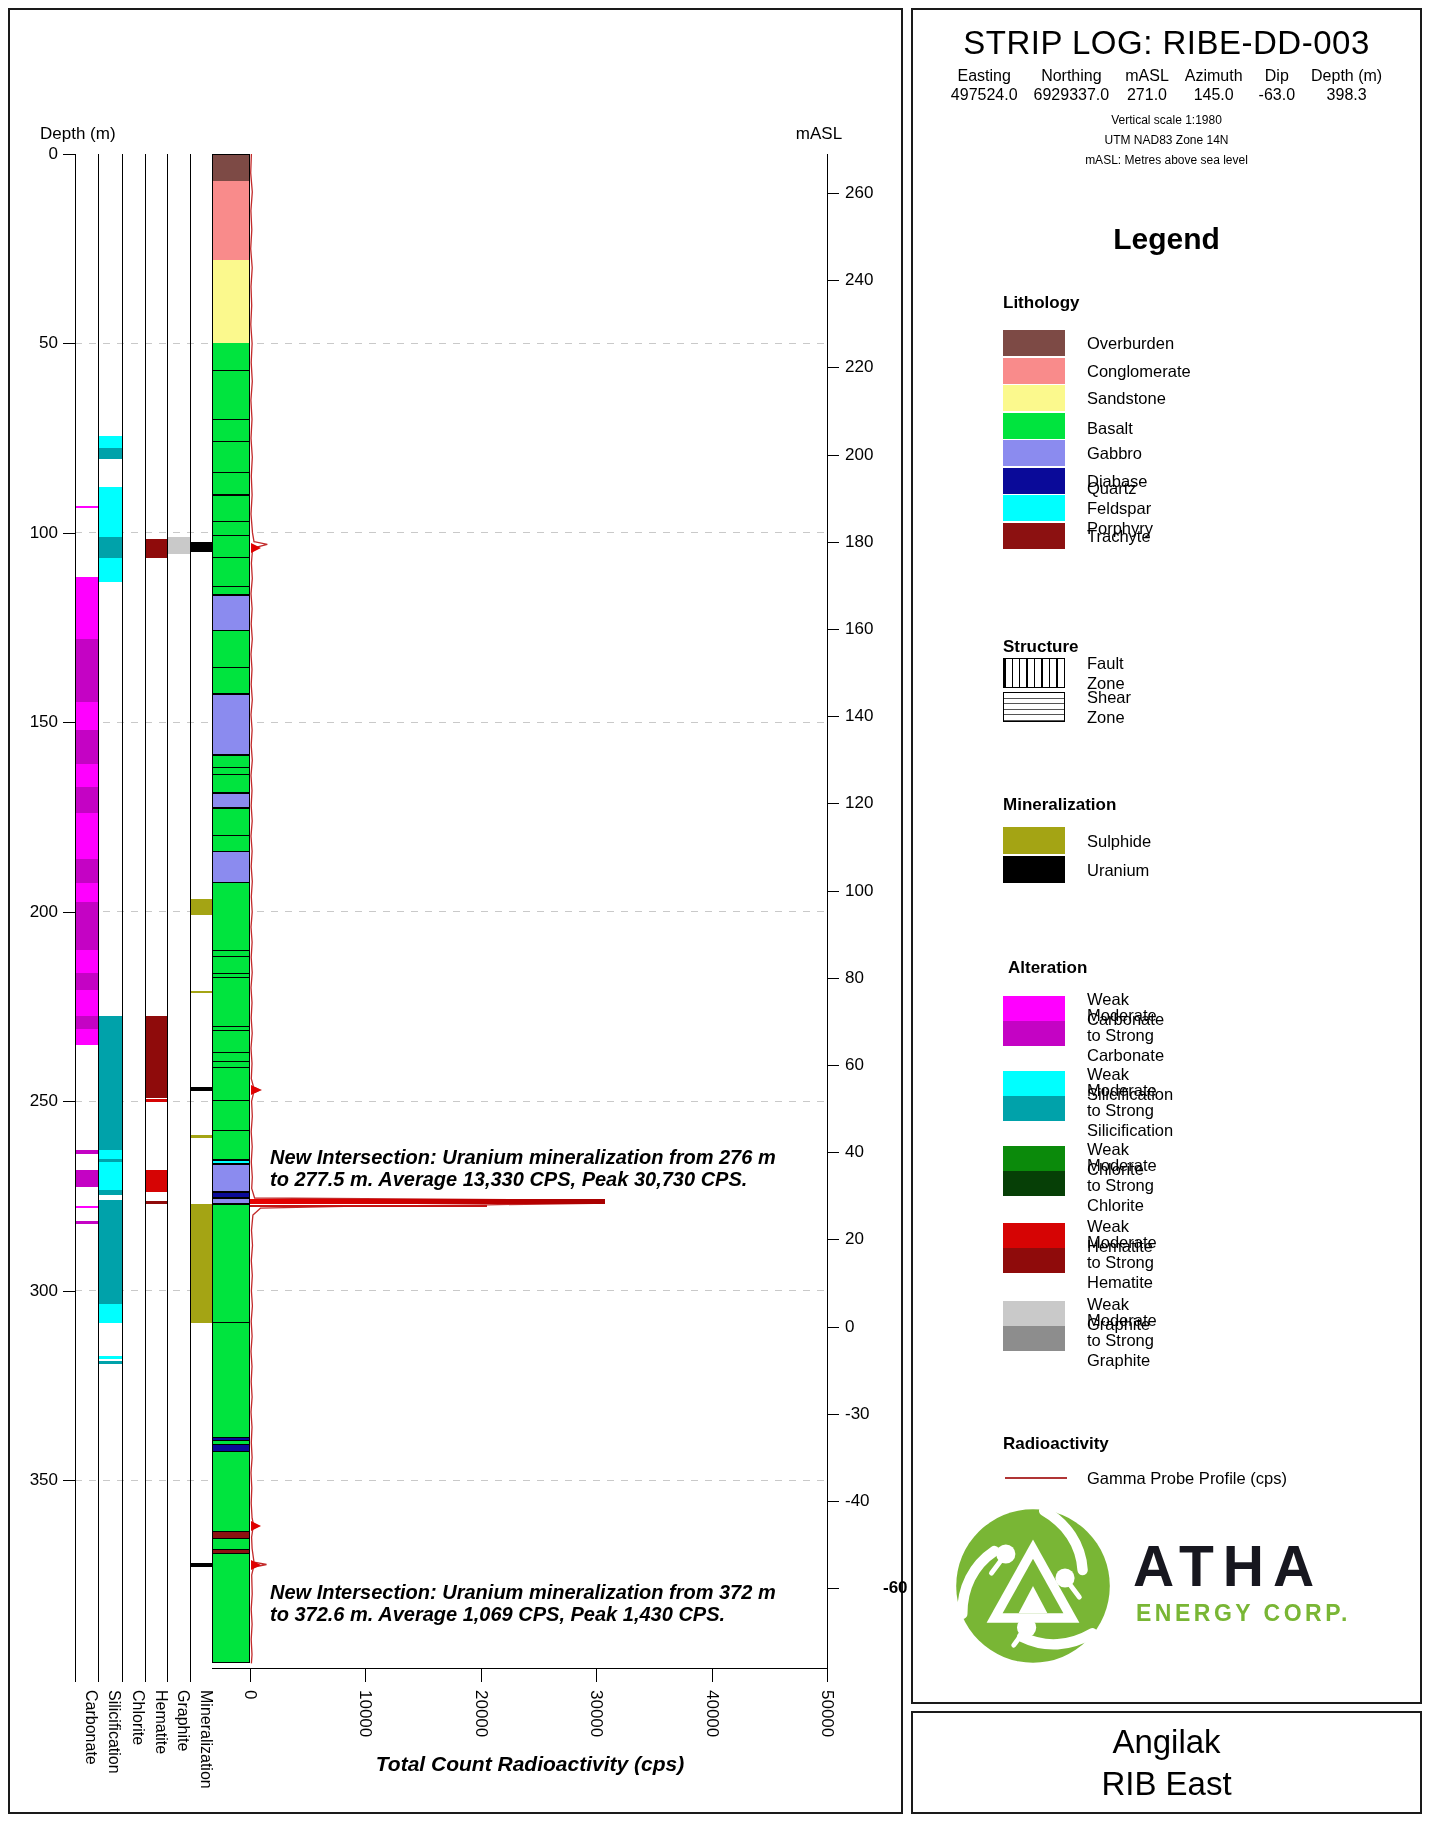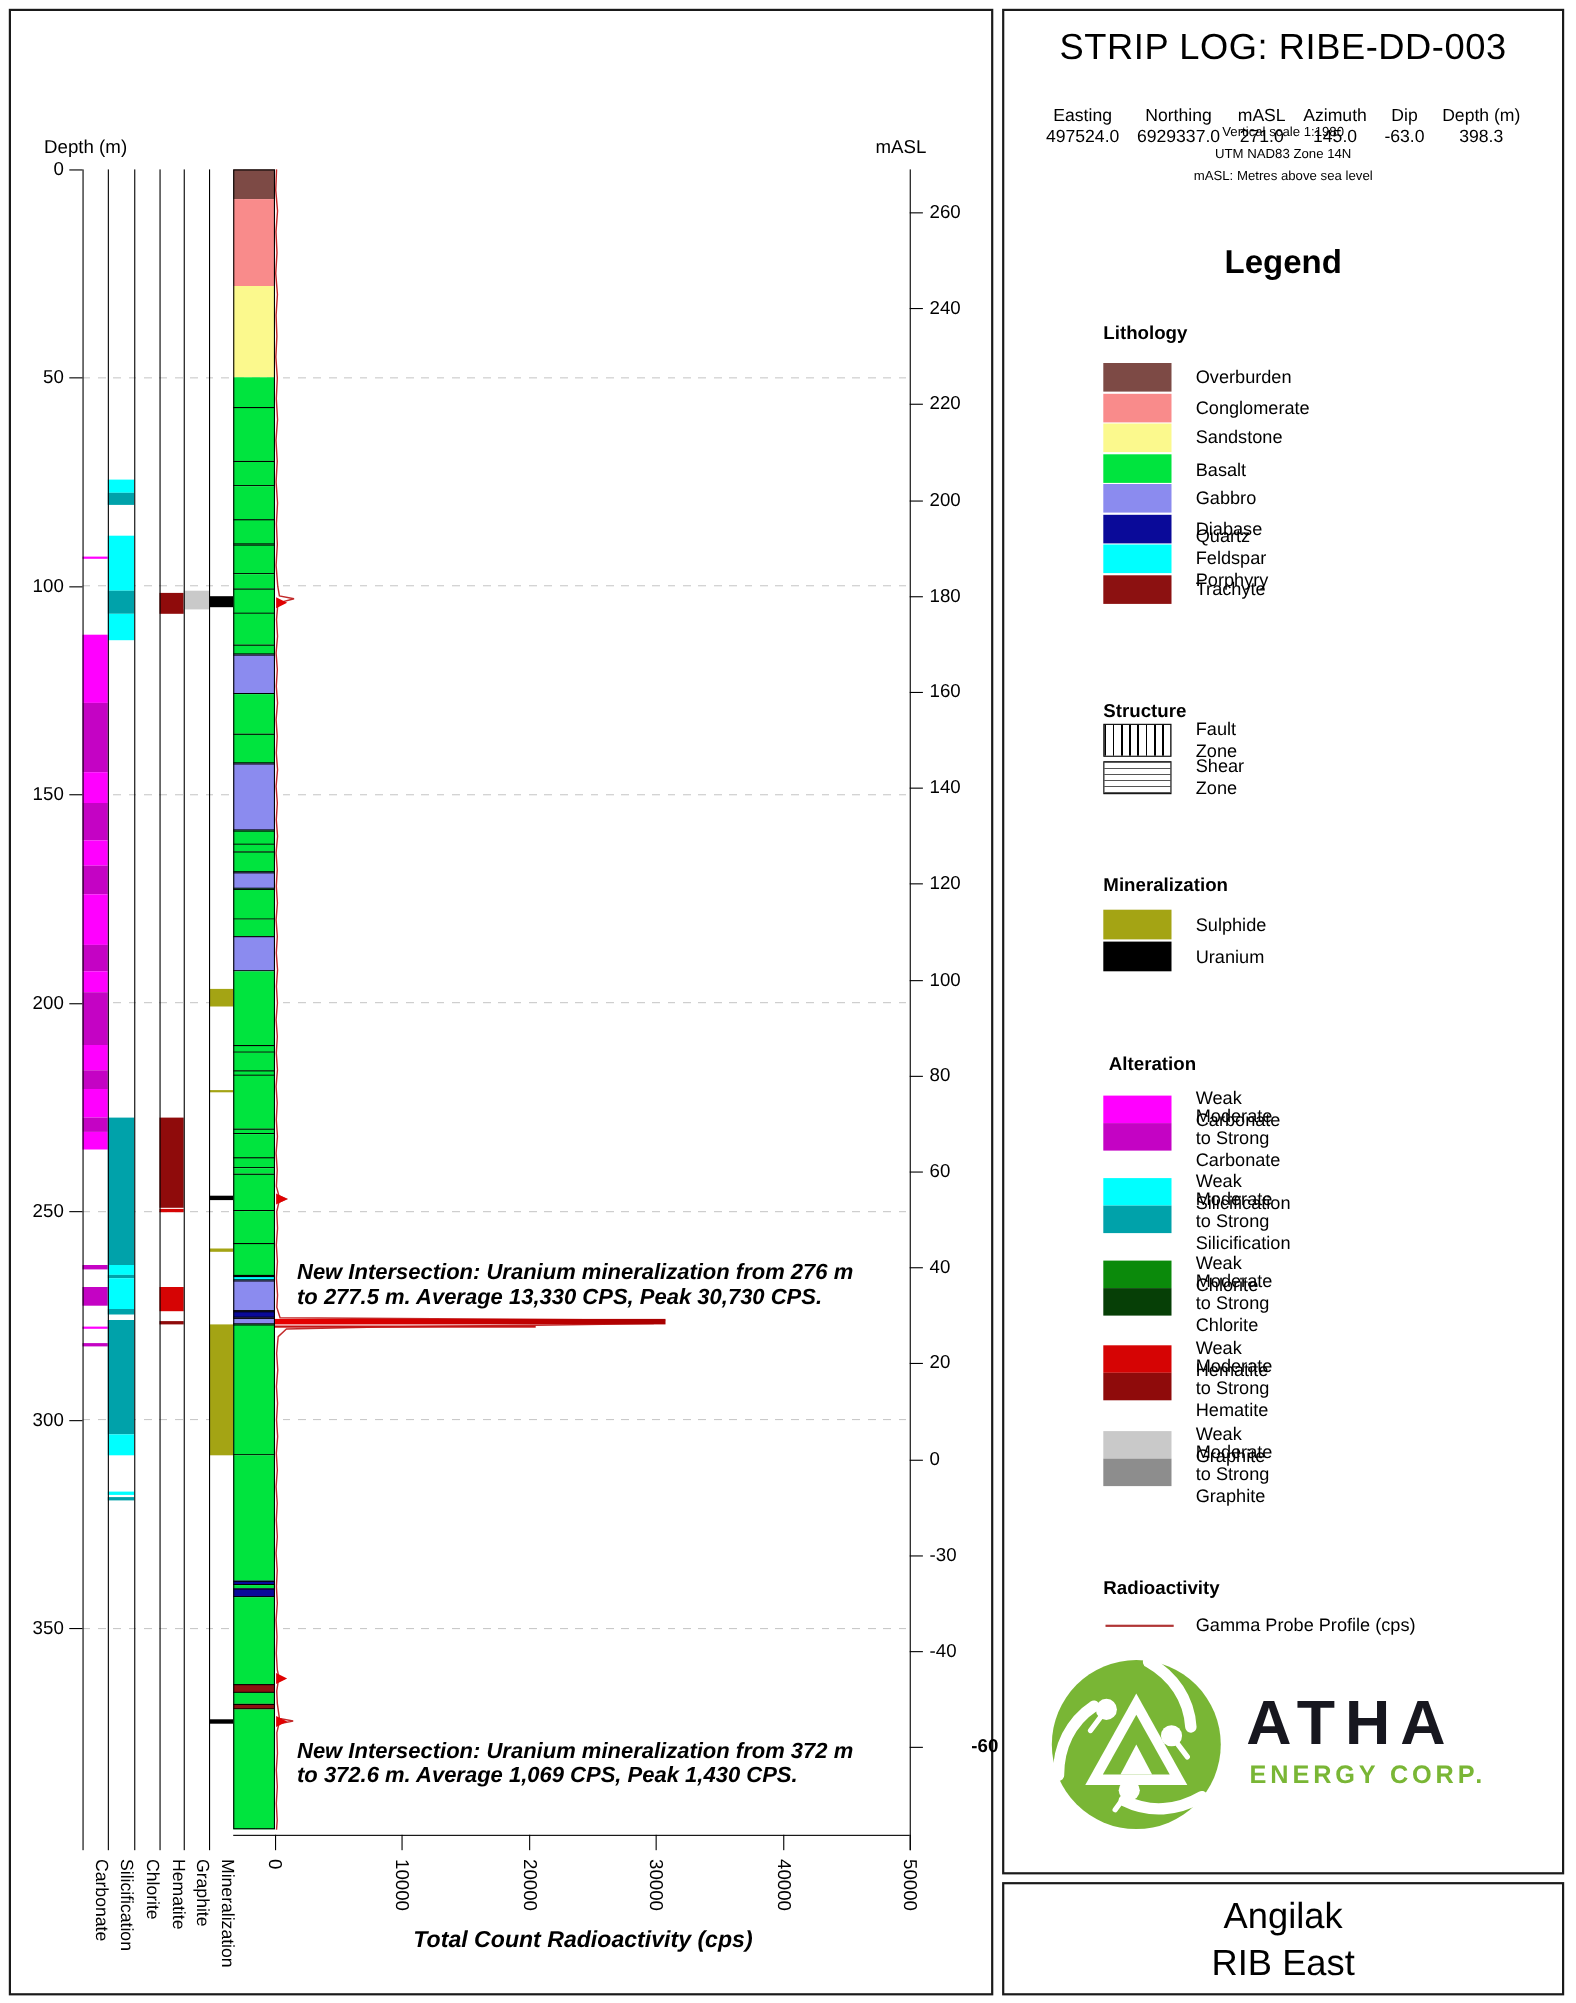--- a/index.html
+++ b/index.html
@@ -11,21 +11,21 @@
   .hline{position:absolute;height:1px;background:#000;}
   .gridline{position:absolute;height:1px;background:repeating-linear-gradient(90deg,#c9c9c9 0 7px,rgba(255,255,255,0) 7px 14px);}
   .ticklab{position:absolute;font-size:17px;line-height:18px;}
   .rot{transform:rotate(90deg);transform-origin:0 0;white-space:nowrap;}
   .strata{position:absolute;box-sizing:border-box;}
   .shear-pattern{background-image:repeating-linear-gradient(0deg,rgba(0,0,0,.55) 0 1px,rgba(255,255,255,0) 1px 4.5px),repeating-linear-gradient(90deg,rgba(255,255,255,.35) 0 2px,rgba(255,255,255,0) 2px 6px);border-top:1px solid #000;border-bottom:1px solid #000;}
   .hard-band{border-top:1px solid #000;border-bottom:1px solid #000;}
   .annot{position:absolute;font-size:20px;font-weight:bold;font-style:italic;line-height:22px;white-space:nowrap;}
   .header-title{position:absolute;left:0;right:0;text-align:center;font-size:33px;letter-spacing:.5px;}
   .collar-row{position:absolute;left:0;right:0;display:flex;justify-content:center;gap:16px;}
-  .collar-cell{text-align:center;font-size:16px;line-height:19px;margin-top:30px;}
+  .collar-cell{text-align:center;font-size:16px;line-height:19px;}
   .notes{position:absolute;left:0;right:0;text-align:center;font-size:12px;line-height:20px;}
   .legend-title{position:absolute;left:0;right:0;text-align:center;font-size:30px;font-weight:bold;}
   .sec-head{position:absolute;font-size:17px;font-weight:bold;}
   .leg-label{position:absolute;font-size:16.5px;line-height:20px;display:flex;align-items:center;}
   .leg-swatch{position:absolute;width:62px;box-sizing:border-box;}
   .fault-pattern{background-color:#fff;background-image:repeating-linear-gradient(90deg,#000 0 1.5px,rgba(255,255,255,0) 1.5px 7.5px);border:1px solid #000;}
   .shearleg-pattern{background-color:#fff;background-image:repeating-linear-gradient(0deg,#555 0 1px,rgba(255,255,255,0) 1px 5.5px),repeating-linear-gradient(90deg,rgba(255,255,255,.7) 0 2px,rgba(255,255,255,0) 2px 7px);border:1px solid #000;}
   .axis-title{position:absolute;font-size:21px;font-weight:bold;font-style:italic;text-align:center;}
   .footer-text{position:absolute;left:0;right:0;text-align:center;font-size:33px;line-height:40px;}
   .brand-word{position:absolute;font-size:57px;font-weight:bold;letter-spacing:9px;color:#17171f;}

